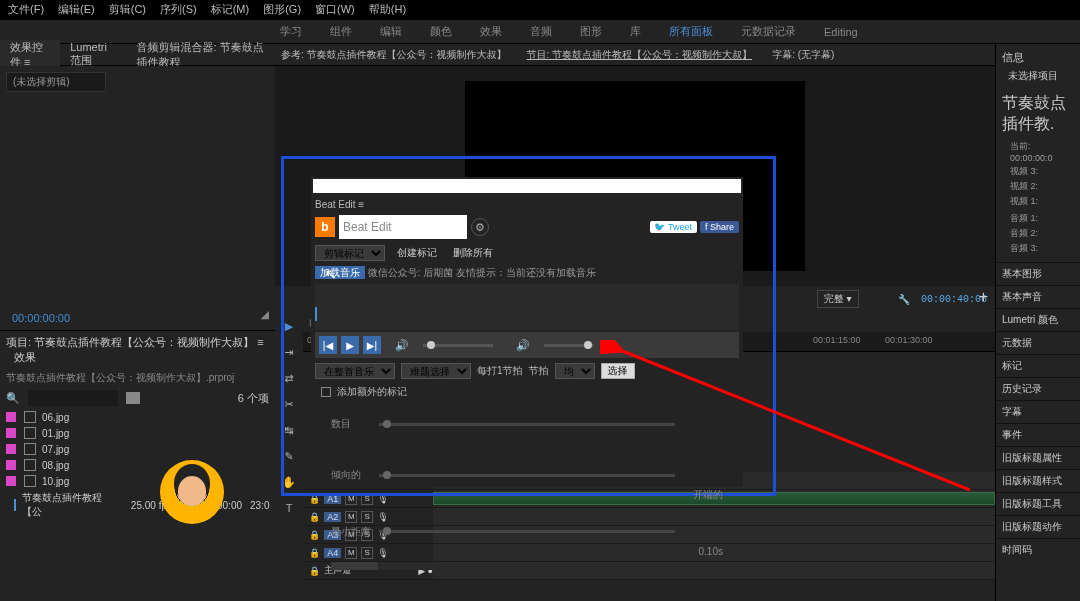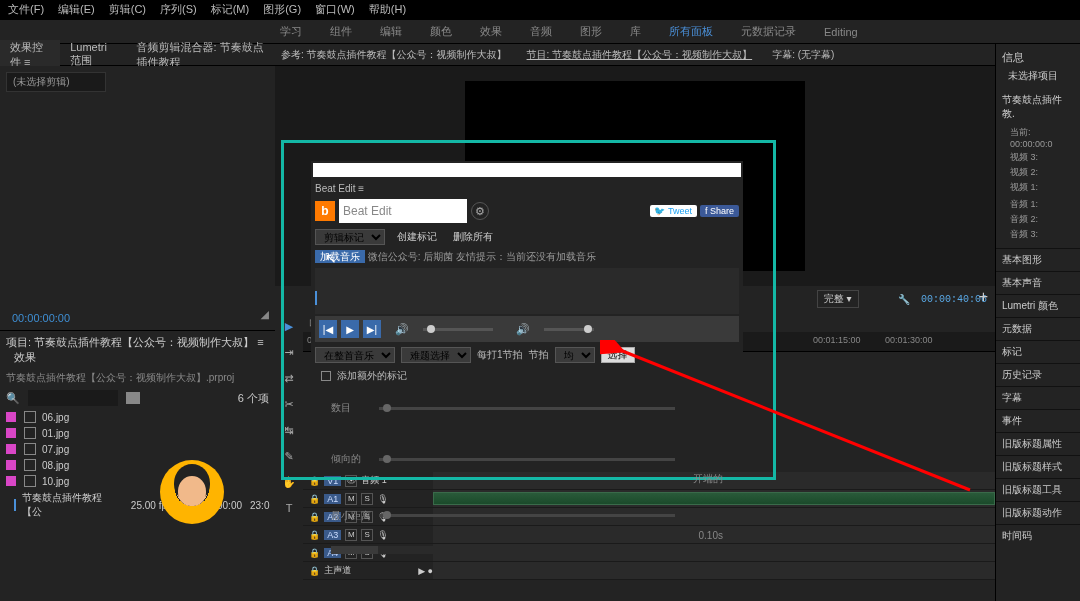--- a/index.html
+++ b/index.html
@@ -75,21 +75,21 @@
 .audio-clip { position: absolute; left: 0; right: 0; top: 2px; bottom: 2px; background: linear-gradient(#2a5a3a,#1a4a2a); border: 1px solid #3a6a4a; }
 
 
 .right-col { width: 85px; background: #232323; border-left: 1px solid #000; display: flex; flex-direction: column; }
 .info-panel { padding: 6px; font-size: 10px; }
 .info-title { color: #ccc; font-size: 11px; margin-bottom: 4px; }
 .info-lines .line { color: #999; font-size: 9px; padding: 1px 0 1px 8px; }
 .side-item { padding: 4px 6px; font-size: 10px; color: #ccc; border-top: 1px solid #111; cursor: pointer; }
 
 
-.beat-overlay { position: absolute; left: 281px; top: 140px; width: 495px; height: 340px; border: 3px solid #14b8a6; background: rgba(26,26,26,0.0); z-index: 50; }
+.beat-overlay { position: absolute; left: 281px; top: 156px; width: 495px; height: 340px; border: 3px solid #1d4ed8; background: rgba(26,26,26,0.0); z-index: 50; }
 .beat-panel { position: absolute; left: 27px; top: 18px; right: 30px; bottom: 6px; background: #232323; }
 .beat-url { background: #fff; height: 14px; margin: 2px 2px 4px 2px; }
 .beat-title-row { font-size: 10px; color: #bbb; padding: 2px 4px; }
 .beat-brand-row { display: flex; align-items: center; gap: 4px; padding: 3px 4px; }
 .b-logo { width: 20px; height: 20px; background: #ff7a00; color: #fff; display: flex; align-items: center; justify-content: center; font-weight: bold; font-size: 12px; }
 .beat-input { background: #fff; color: #888; height: 20px; width: 128px; border: none; padding: 12px 4px; font-size: 12px; }
 .gear { width: 18px; height: 18px; border: 1px solid #555; border-radius: 50%; display: flex; align-items: center; justify-content: center; font-size: 11px; color: #aaa; }
 .social { margin-left: auto; display: flex; gap: 3px; }
 .tweet-btn { background: #fff; color: #1da1f2; font-size: 9px; padding: 1px 5px; border-radius: 2px; display: flex; align-items: center; gap: 2px; }
 .share-btn { background: #3b5998; color: #fff; font-size: 9px; padding: 1px 5px; border-radius: 2px; }
@@ -320,21 +320,21 @@
           </div>
         </div>
       </div>
     </div>
   </div>
 
   <div class="right-col">
     <div class="info-panel">
       <div class="info-title">信息</div>
       <div style="font-size:10px;margin:4px 0 10px 6px;">未选择项目</div>
-      <div style="font-size:10px;">节奏鼓点插件教.</div>
+      <div style="font-size:16px;">节奏鼓点插件教.</div>
       <div class="info-lines" style="margin-top:4px;">
         <div class="line"><span>当前:</span> <span>00:00:00:0</span></div>
         <div class="line">视频 3:</div>
         <div class="line">视频 2:</div>
         <div class="line">视频 1:</div>
         <div class="line"></div>
         <div class="line">音频 1:</div>
         <div class="line">音频 2:</div>
         <div class="line">音频 3:</div>
       </div>

